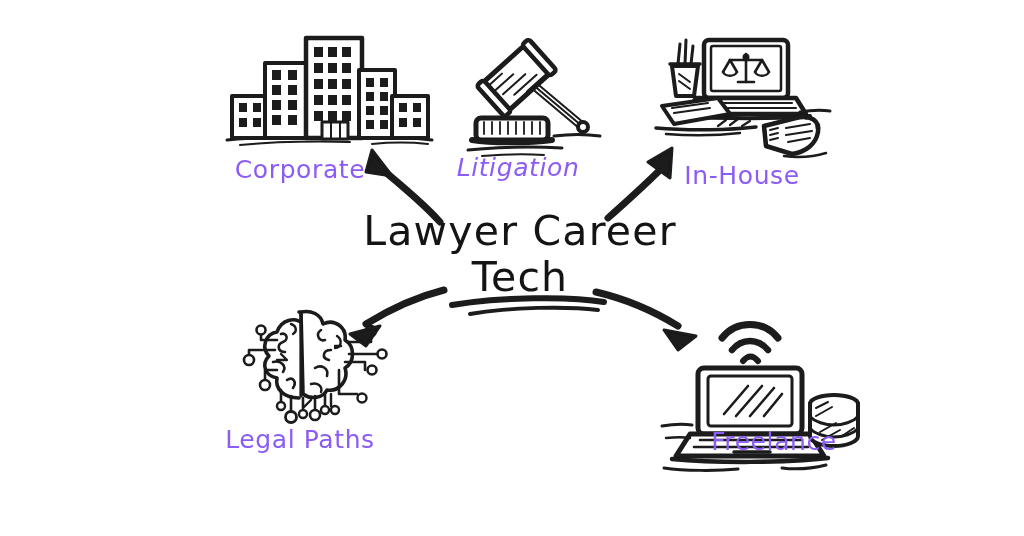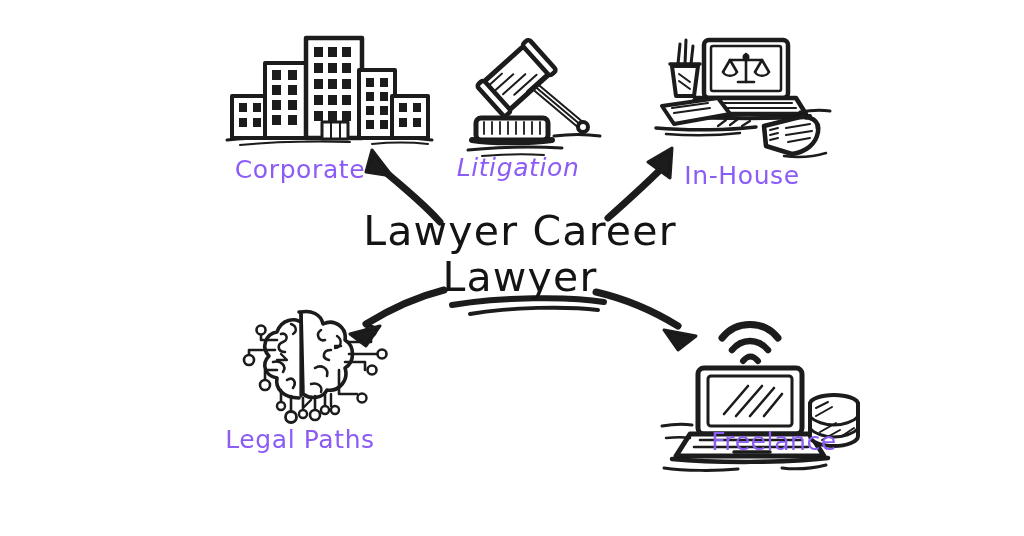--- a/index.html
+++ b/index.html
@@ -291,21 +291,21 @@
 
       <g>
         <path d="M452,305 C500,297 570,296 604,302" stroke-width="6"></path>
         <path d="M470,314 C512,307 566,306 598,310" stroke-width="4"></path>
       </g>
 
     </g>
   </svg>
 
   <div class="title-line" style="left:520px;top:231px;">Lawyer Career</div>
-  <div class="title-line" style="left:520px;top:277px;">Lawyer</div>
+  <div class="title-line" style="left:520px;top:277px;">Tech</div>
 
   <div class="label" style="left:300px;top:169px;">Corporate</div>
   <div class="label" style="left:518px;top:167px;font-style:italic;">Litigation</div>
   <div class="label" style="left:742px;top:167px;margin-top:8px;">In-House</div>
   <div class="label" style="left:300px;top:439px;">Legal Paths</div>
   <div class="label" style="left:774px;top:441px;">Freelance</div>
 
 </div>
 
 </body></html>

